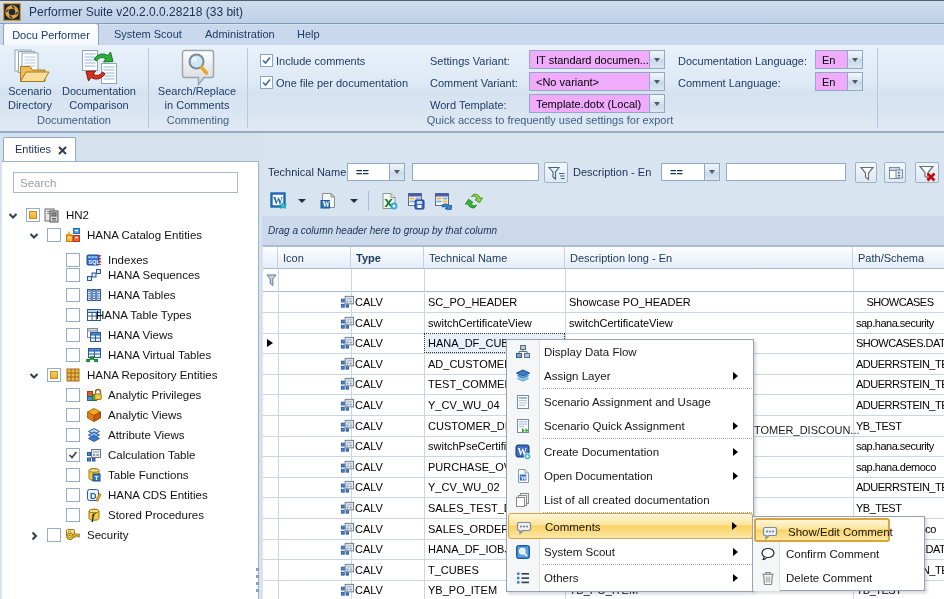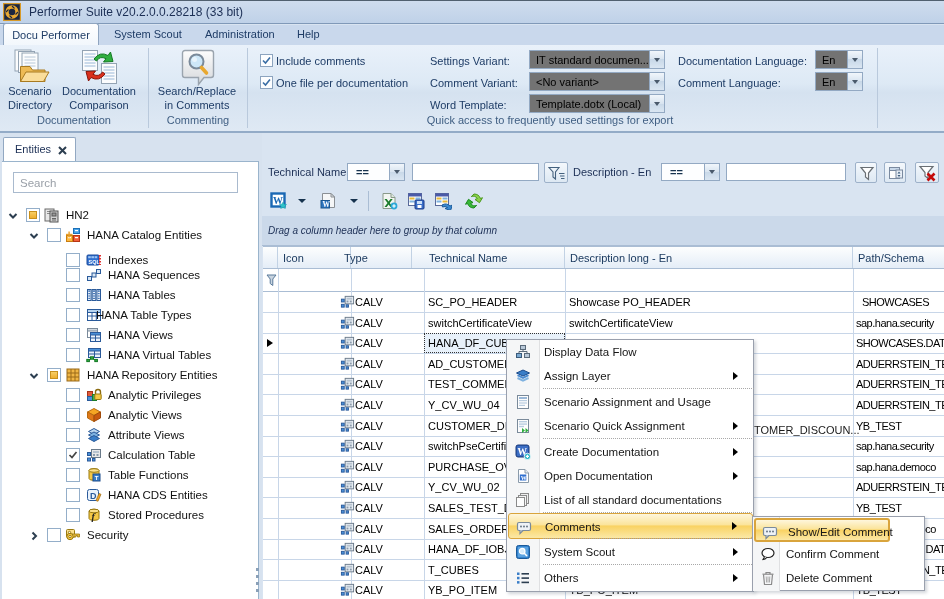--- a/index.html
+++ b/index.html
@@ -13,21 +13,21 @@
 .rtab{top:24px;height:21px;line-height:21px;color:#1e3c66;font-size:11px;}
 #tabactive{left:3px;top:23px;width:96px;height:22px;background:linear-gradient(#ffffff,#f2f7fc);border:1px solid #8fa5c0;border-bottom:none;border-radius:3px 3px 0 0;text-align:center;line-height:23px;color:#1e3c66;font-size:11px;}
 
 #ribbon{left:0;top:45px;width:944px;height:88px;background:linear-gradient(#e9f1fa,#dde9f5 45%,#d5e2f0 55%,#dfe9f4);border-bottom:2px solid #93abc7;}
 .gsep{width:1px;background:#b9c9dc;top:48px;height:80px;}
 .glabel{top:114px;height:15px;color:#3f5e82;font-size:11px;text-align:center;}
 .rblabel{color:#1e3c66;text-align:center;line-height:14px;font-size:11px;}
 .cb{width:13px;height:13px;background:#fdfeff;border:1px solid #8ca4bf;}
 .cb svg{margin:1px 0 0 1px;}
 .rowlab{color:#1e3c66;font-size:11px;}
-.dd{background:#737373;border:1px solid #93a9c3;height:19px;}
+.dd{background:#f0abfc;border:1px solid #93a9c3;height:19px;}
 .ddtext{padding:3px 0 0 6px;font-size:11px;color:#000;}
 .ddbtn{position:absolute;right:0;top:0;width:15px;height:17px;background:linear-gradient(#f1f6fb,#d8e4f0 50%,#c8d8e8 50%,#dae6f2);border-left:1px solid #93a9c3;}
 .darr{position:absolute;left:4px;top:7px;width:0;height:0;border-left:3.5px solid transparent;border-right:3.5px solid transparent;border-top:4px solid #4a5a6c;}
 
 #midband{left:0;top:133px;width:944px;height:466px;background:#d7e2ef;}
 #enttab{left:3px;top:137px;width:73px;height:25px;background:#fff;border:1px solid #92a8c2;border-bottom:none;border-radius:2px 2px 0 0;color:#1c2f55;}
 #leftpanel{left:2px;top:161px;width:257px;height:438px;background:#fff;border-top:1px solid #9ab4cc;border-right:1px solid #9ab4cc;}
 #searchbox{left:13px;top:172px;width:225px;height:21px;border:1px solid #a9bace;background:#fff;color:#9aa0a8;font-size:11.5px;padding:4px 0 0 6px;}
 .trow{position:absolute;height:20px;width:250px;}
 .trow .txt{position:absolute;top:4px;font-size:11.5px;color:#111;}
@@ -586,21 +586,21 @@
         <path d="M9 16 a7 7 0 0 1 -6.5 -4.5 l-2 0.8 l3 -5 l4.5 3.2 l-2.3 0.9 a4.5 4.5 0 0 0 6 2 Z" fill="#38b838" stroke="#1a8a1a"></path>
       </svg>
     </span>
   </div>
 <div class="abs" id="groupby">
     <div style="padding:9px 0 0 6px;color:#1c2f55;font-size:10px;font-style:italic;">Drag a column header here to group by that column</div>
   </div>
 <div class="abs" id="gheader">
   <div class="hcell" style="left:0;width:15px;"></div>
   <div class="hcell" style="left:15px;width:73px;">Icon</div>
-  <div class="hcell" style="left:76px;width:73px;">Type</div>
+  <div class="hcell" style="left:88px;width:73px;font-weight:bold;">Type</div>
   <div class="hcell" style="left:161px;width:141px;">Technical Name</div>
   <div class="hcell" style="left:302px;width:288px;">Description long - En</div>
   <div class="hcell" style="left:590px;width:91px;border-right:none;">Path/Schema</div>
 </div>
 <div class="abs" id="gfilter">
     <div class="vline" style="left:15px;height:23px;"></div>
     <div class="vline" style="left:88px;height:23px;"></div>
     <div class="vline" style="left:161px;height:23px;"></div>
     <div class="vline" style="left:302px;height:23px;"></div>
     <div class="vline" style="left:590px;height:23px;"></div>
@@ -622,21 +622,21 @@
           <rect x="7" y="7" width="2" height="2" fill="#8a9aaa"></rect>
           <rect x="10.5" y="7" width="2" height="2" fill="#8a9aaa"></rect>
           <rect x="1.5" y="5.5" width="3" height="3" fill="#4a90d8" stroke="#2a5a9a"></rect>
           <rect x="1.5" y="11" width="3" height="3" fill="#4a90d8" stroke="#2a5a9a"></rect>
           <rect x="6.5" y="11.5" width="2.5" height="2.5" fill="#4a90d8" stroke="#2a5a9a"></rect>
         </svg>
       </span>
       <div class="gcell" style="left:88px;width:73px;">CALV</div>
       <div class="gcell" style="left:161px;width:141px;">SC_PO_HEADER</div>
       <div class="gcell" style="left:302px;width:288px;">Showcase PO_HEADER</div>
-      <div class="gcell" style="left:590px;width:91px;padding-left:9px;letter-spacing:-0.5px;text-overflow:clip;">SHOWCASES</div>
+      <div class="gcell" style="left:590px;width:91px;padding-left:3px;letter-spacing:-0.5px;text-overflow:clip;text-align:center;">SHOWCASES</div>
     </div>
     <div class="grow" style="top:20.6px">
       <span style="position:absolute;left:77px;top:2px;">
         <svg width="15" height="15" viewBox="0 0 16 16">
           <rect x="5.5" y="2.5" width="9" height="8" fill="#e8eef4" stroke="#6a7a8a"></rect>
           <rect x="7" y="4" width="6" height="2" fill="#b8c4d0"></rect>
           <rect x="7" y="7" width="2" height="2" fill="#8a9aaa"></rect>
           <rect x="10.5" y="7" width="2" height="2" fill="#8a9aaa"></rect>
           <rect x="1.5" y="5.5" width="3" height="3" fill="#4a90d8" stroke="#2a5a9a"></rect>
           <rect x="1.5" y="11" width="3" height="3" fill="#4a90d8" stroke="#2a5a9a"></rect>
@@ -952,21 +952,21 @@
       <div class="marr"></div>
     </div>
     <div class="mitem" style="top:148px">
       <span class="micon">
         <svg width="16" height="16" viewBox="0 0 16 16">
           <rect x="5.5" y="1.5" width="8" height="10" fill="#eee" stroke="#8a8a8a"></rect>
           <rect x="3.5" y="3.5" width="8" height="10" fill="#f5f5f5" stroke="#8a8a8a"></rect>
           <rect x="1.5" y="5.5" width="8" height="9" fill="#fdfdfd" stroke="#8a8a8a"></rect>
         </svg>
       </span>
-      <span class="mtxt">List of all standard documentations</span>
+      <span class="mtxt">List of all created documentation</span>
     </div>
     <div class="msep" style="top:172px"></div>
     <div class="mitem hl" style="top:173px;height:26px">
       <span class="micon">
         <svg width="16" height="16" viewBox="0 0 16 16">
           <rect x="1.5" y="3.5" width="13" height="8" rx="1.5" fill="#eef2f6" stroke="#7a8a9a" stroke-width="1.2"></rect>
           <path d="M4 11.5 v3 l3 -3" fill="#eef2f6" stroke="#7a8a9a" stroke-width="1.2"></path>
           <circle cx="5" cy="7.5" r="0.9" fill="#5a6a7a"></circle>
           <circle cx="8" cy="7.5" r="0.9" fill="#5a6a7a"></circle>
           <circle cx="11" cy="7.5" r="0.9" fill="#5a6a7a"></circle>

